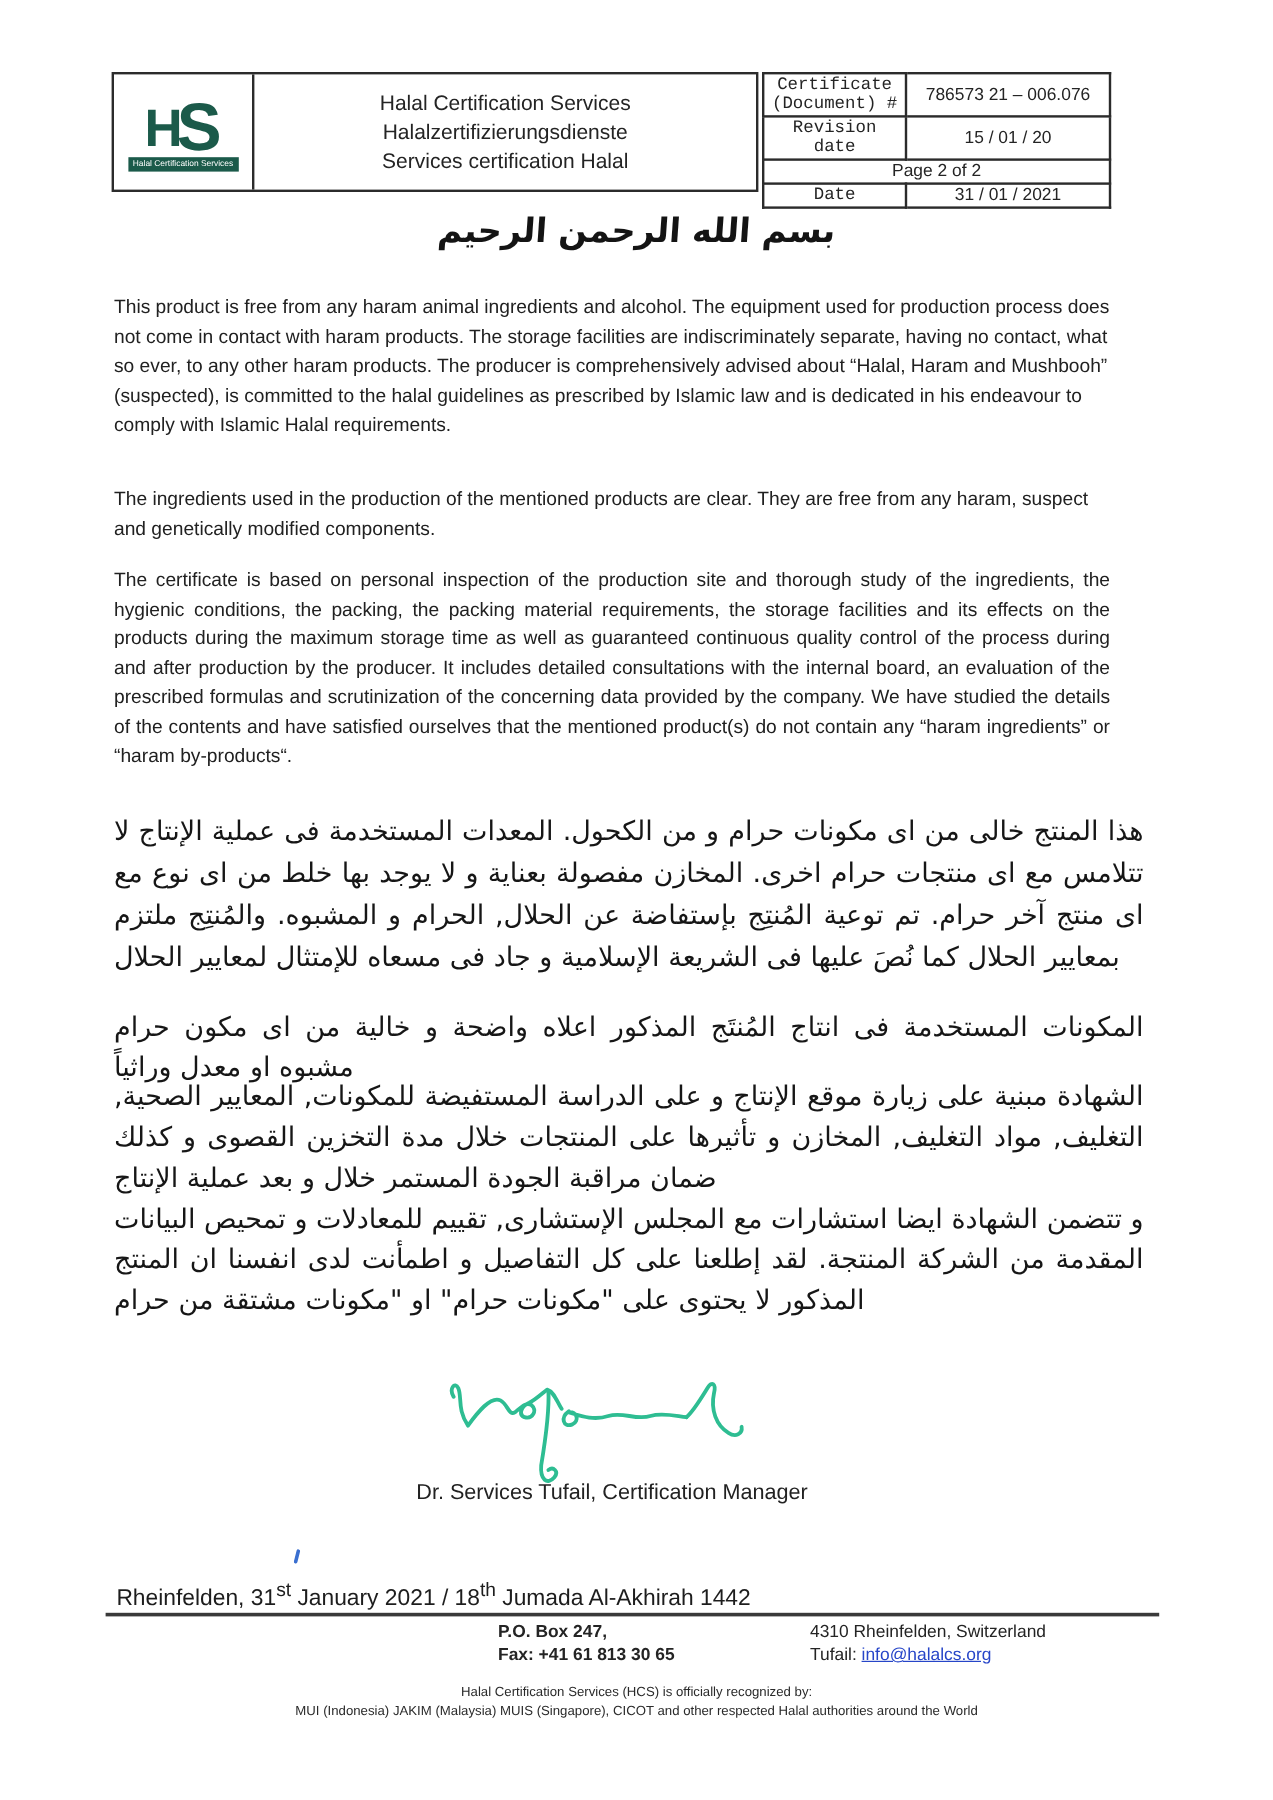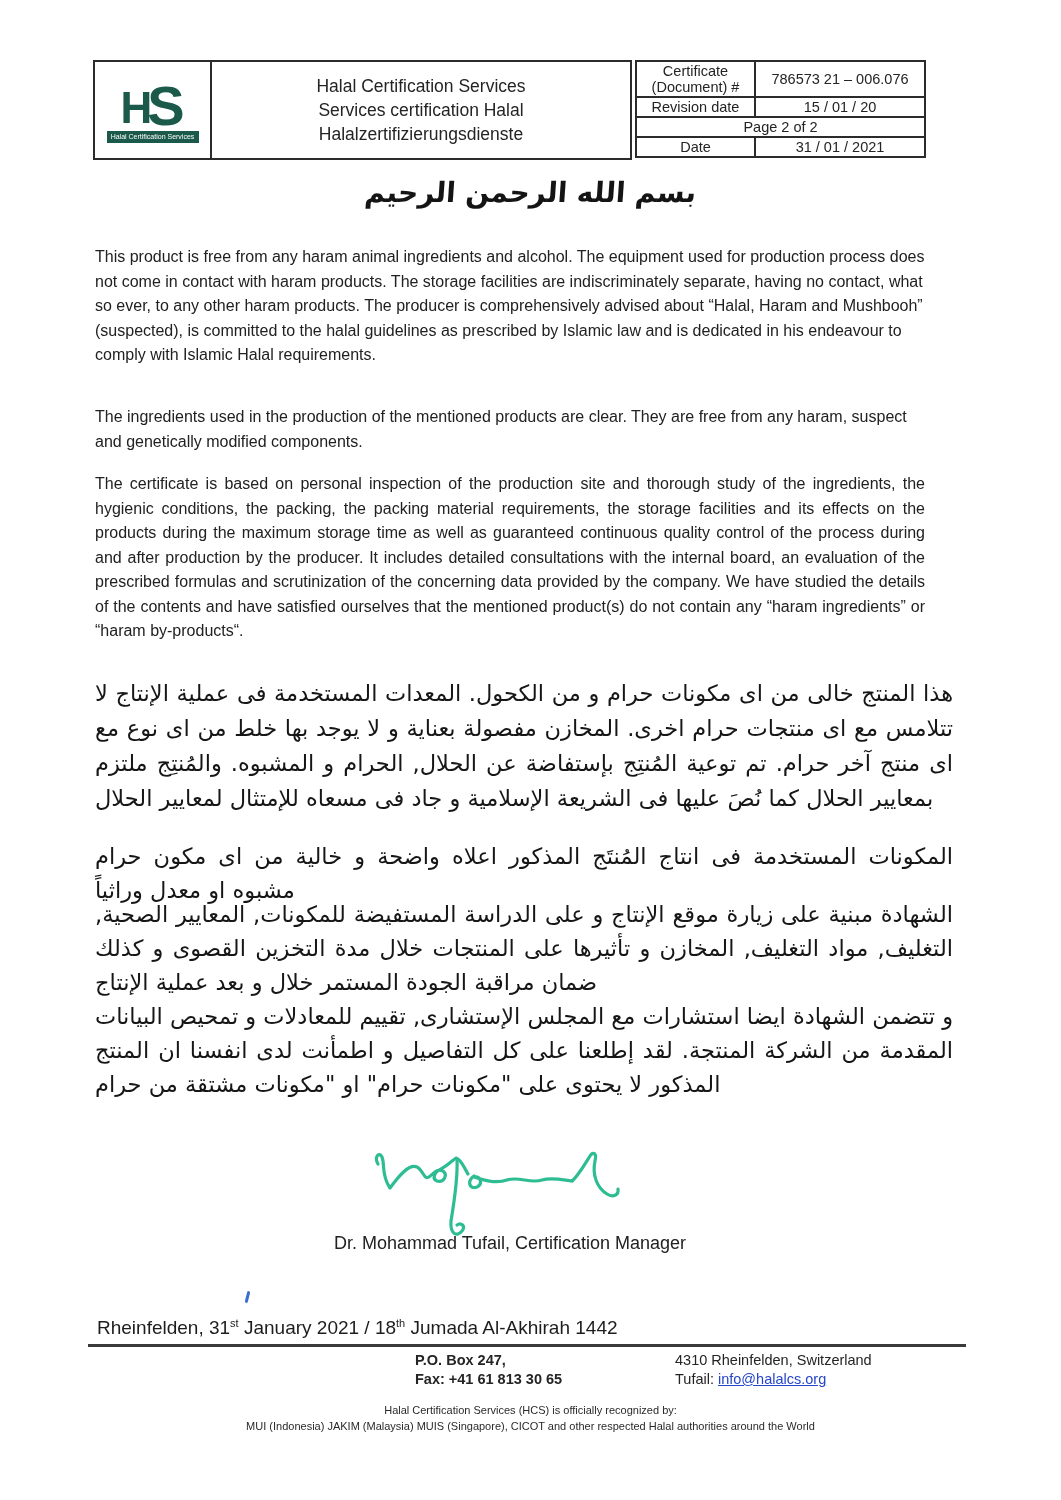--- a/index.html
+++ b/index.html
@@ -36,21 +36,21 @@
   }
   .header-table{
     position:absolute;left:635px;top:60px;width:291px;
     border-collapse:collapse;font-size:14.5px;color:#242424;
     table-layout:fixed;
   }
   .header-table td{
     border:2px solid #2b2b2b;text-align:center;vertical-align:middle;
     padding:1px 2px;line-height:16px;
   }
-  .ht-label{width:113px;}
+  .ht-label{width:113px;font-family:Liberation Mono, monospace;}
   
   .bismillah{
     position:absolute;left:0;top:176px;width:1061px;text-align:center;
     font-family:"DejaVu Sans", sans-serif;font-size:28px;font-weight:700;
     color:#141414;transform:skewX(-4deg);
   }
   
   .para-en{
     position:absolute;left:95px;width:830px;
     font-size:16px;line-height:24.5px;color:#212121;
@@ -80,21 +80,21 @@
     font-size:18px;color:#222222;
   }
   .blue-tick{
     position:absolute;left:246px;top:1291px;width:3px;height:12px;
     background:#3a6fd0;transform:rotate(14deg);border-radius:2px;
   }
   
   .dateline{
     position:absolute;left:97px;top:1317px;font-size:19px;color:#1d1d1d;
   }
-  .dateline sup{font-size:11px;}
+  .dateline sup{font-size:16px;}
   .rule{
     position:absolute;left:88px;top:1344px;width:878px;height:3px;background:#3a3a3a;
   }
   .fcol{
     position:absolute;top:1351px;font-size:14.5px;line-height:19px;color:#242424;
   }
   .fcol1{left:97px;}
   .fcol2{left:415px;font-weight:bold;}
   .fcol3{left:655px;margin-left:20px;}
   .email-link{color:#2645c8;text-decoration:underline;}
@@ -116,22 +116,22 @@
       <div class="logo">
         <div class="logo-letters">
           <span class="logo-h">H</span>
           <span class="logo-s">S</span>
         </div>
         <div class="logo-banner">Halal Certification Services</div>
       </div>
     </div>
     <div class="org-cell">
       <div>Halal Certification Services</div>
+      <div>Halalzertifizierungsdienste</div>
       <div>Services certification Halal</div>
-      <div>Halalzertifizierungsdienste</div>
     </div>
   </div>
 
   <table class="header-table">
     <tbody>
       <tr>
         <td class="ht-label">
           <span>Certificate</span><br>
           <span>(Document) #</span>
         </td>
@@ -163,21 +163,21 @@
     <p class="sub">الشهادة مبنية على زيارة موقع الإنتاج و على الدراسة المستفيضة للمكونات, المعايير الصحية, التغليف, مواد التغليف, المخازن و تأثيرها على المنتجات خلال مدة التخزين القصوى و كذلك ضمان مراقبة الجودة المستمر خلال و بعد عملية الإنتاج</p>
     <p class="sub">و تتضمن الشهادة ايضا استشارات مع المجلس الإستشارى, تقييم للمعادلات و تمحيص البيانات المقدمة من الشركة المنتجة. لقد إطلعنا على كل التفاصيل و اطمأنت لدى انفسنا ان المنتج المذكور لا يحتوى على "مكونات حرام" او "مكونات مشتقة من حرام</p>
   </div>
 
   <svg class="sig-svg" width="256" height="100" viewBox="0 0 256 100">
     <path class="sig-stroke" d="M 8,16 C 4,9 9,3 12,9 C 15,16 11,27 20,40 C 28,29 39,15 47,19 C 53,22 54,32 59,29 C 64,25 68,20 73,23 C 78,27 74,35 67,33 C 62,31 64,24 71,21 C 77,18 83,12 86,10 C 92,12 94,20 98,26"></path>
     <path class="sig-stroke" d="M 87,11 C 88,30 84,55 81,73 C 80,85 86,90 92,83 C 96,78 91,74 87,77"></path>
     <path class="sig-stroke" d="M 104,28 C 97,33 99,42 107,39 C 113,36 111,28 104,29 C 114,32 125,36 137,32 C 149,28 160,36 172,32 C 182,29 193,32 202,33"></path>
     <path class="sig-stroke" d="M 202,33 C 208,28 215,16 220,8 C 223,3 227,5 225,13 C 222,27 227,40 237,46 C 243,50 249,47 248,41"></path>
   </svg>
-  <div class="sig-name">Dr. Mohammad Tufail, Certification Manager</div>
+  <div class="sig-name">Dr. Services Tufail, Certification Manager</div>
 
   <div class="blue-tick"></div>
 
   <div class="dateline">
     <span>Rheinfelden, 31</span><sup>st</sup><span> January 2021 / 18</span><sup>th</sup><span> Jumada Al-Akhirah 1442</span>
   </div>
 
   <div class="rule"></div>
 
   <div class="fcol fcol2">

